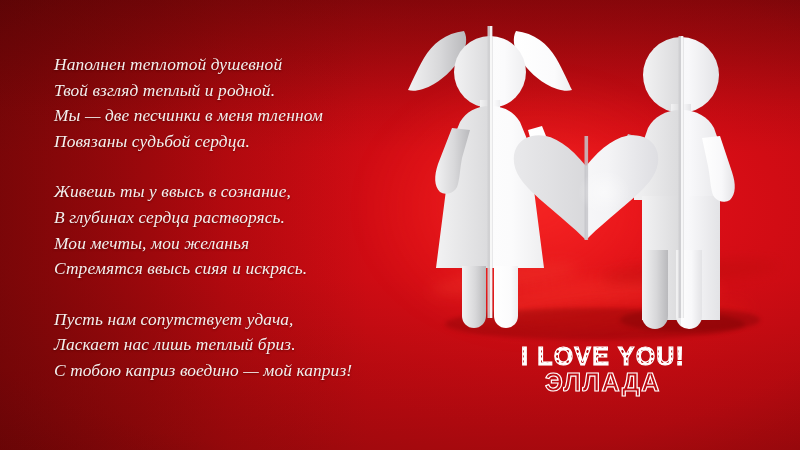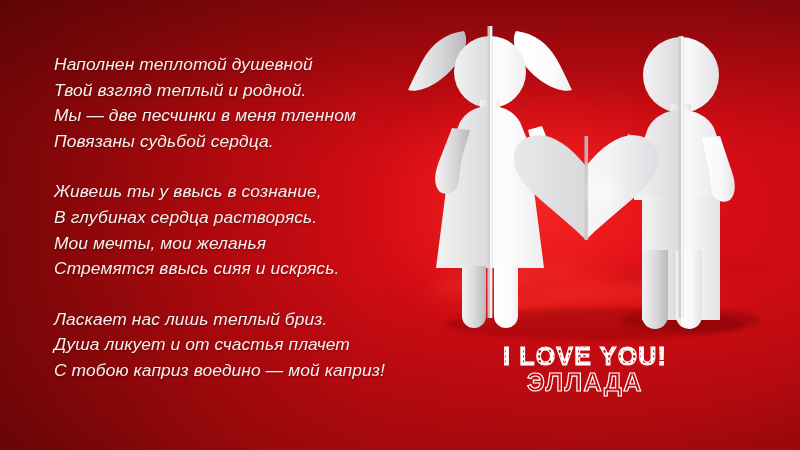--- a/index.html
+++ b/index.html
@@ -106,38 +106,38 @@
     top: 52px;
     width: 400px;
     color: #f4f0ee;
     font-style: italic;
     font-size: 17.4px;
     line-height: 25.6px;
     letter-spacing: 0.1px;
     text-shadow: 0 1px 2px rgba(70,0,0,0.55);
     white-space: nowrap;
   }
-  #poem .stanza { margin-bottom: 25px; }
+  #poem .stanza { margin-bottom: 25px; font-family: Liberation Serif, serif; }
   #poem .stanza:last-child { margin-bottom: 0; }
   #poem .line { display: block; }
 
   
   #figures {
     position: absolute;
     left: 390px;
     top: 0;
     width: 410px;
     height: 450px;
   }
   #figures svg { display: block; }
 
   
   #logo {
     position: absolute;
-    left: 487px;
+    left: 505px;
     top: 344px;
     width: 196px;
     text-align: center;
   }
   #logo .love {
     display: block;
     height: 26px;
   }
   #logo .brand {
     display: block;
@@ -168,22 +168,22 @@
       <span class="line">Мы — две песчинки в меня тленном</span>
       <span class="line">Повязаны судьбой сердца.</span>
     </div>
     <div class="stanza">
       <span class="line">Живешь ты у ввысь в сознание,</span>
       <span class="line">В глубинах сердца растворясь.</span>
       <span class="line">Мои мечты, мои желанья</span>
       <span class="line">Стремятся ввысь сияя и искрясь.</span>
     </div>
     <div class="stanza">
+      <span class="line">Пусть нам сопутствует удача,</span>
       <span class="line">Ласкает нас лишь теплый бриз.</span>
-      <span class="line">Душа ликует и от счастья плачет</span>
       <span class="line">С тобою каприз воедино — мой каприз!</span>
     </div>
   </div>
 
   <div id="figures">
     <svg width="410" height="450" viewBox="0 0 410 450" xmlns="http://www.w3.org/2000/svg">
       <defs>
 
         <linearGradient id="gShadeL" x1="0" y1="0" x2="1" y2="0">
           <stop offset="0%" stop-color="#f2f2f3"></stop>

